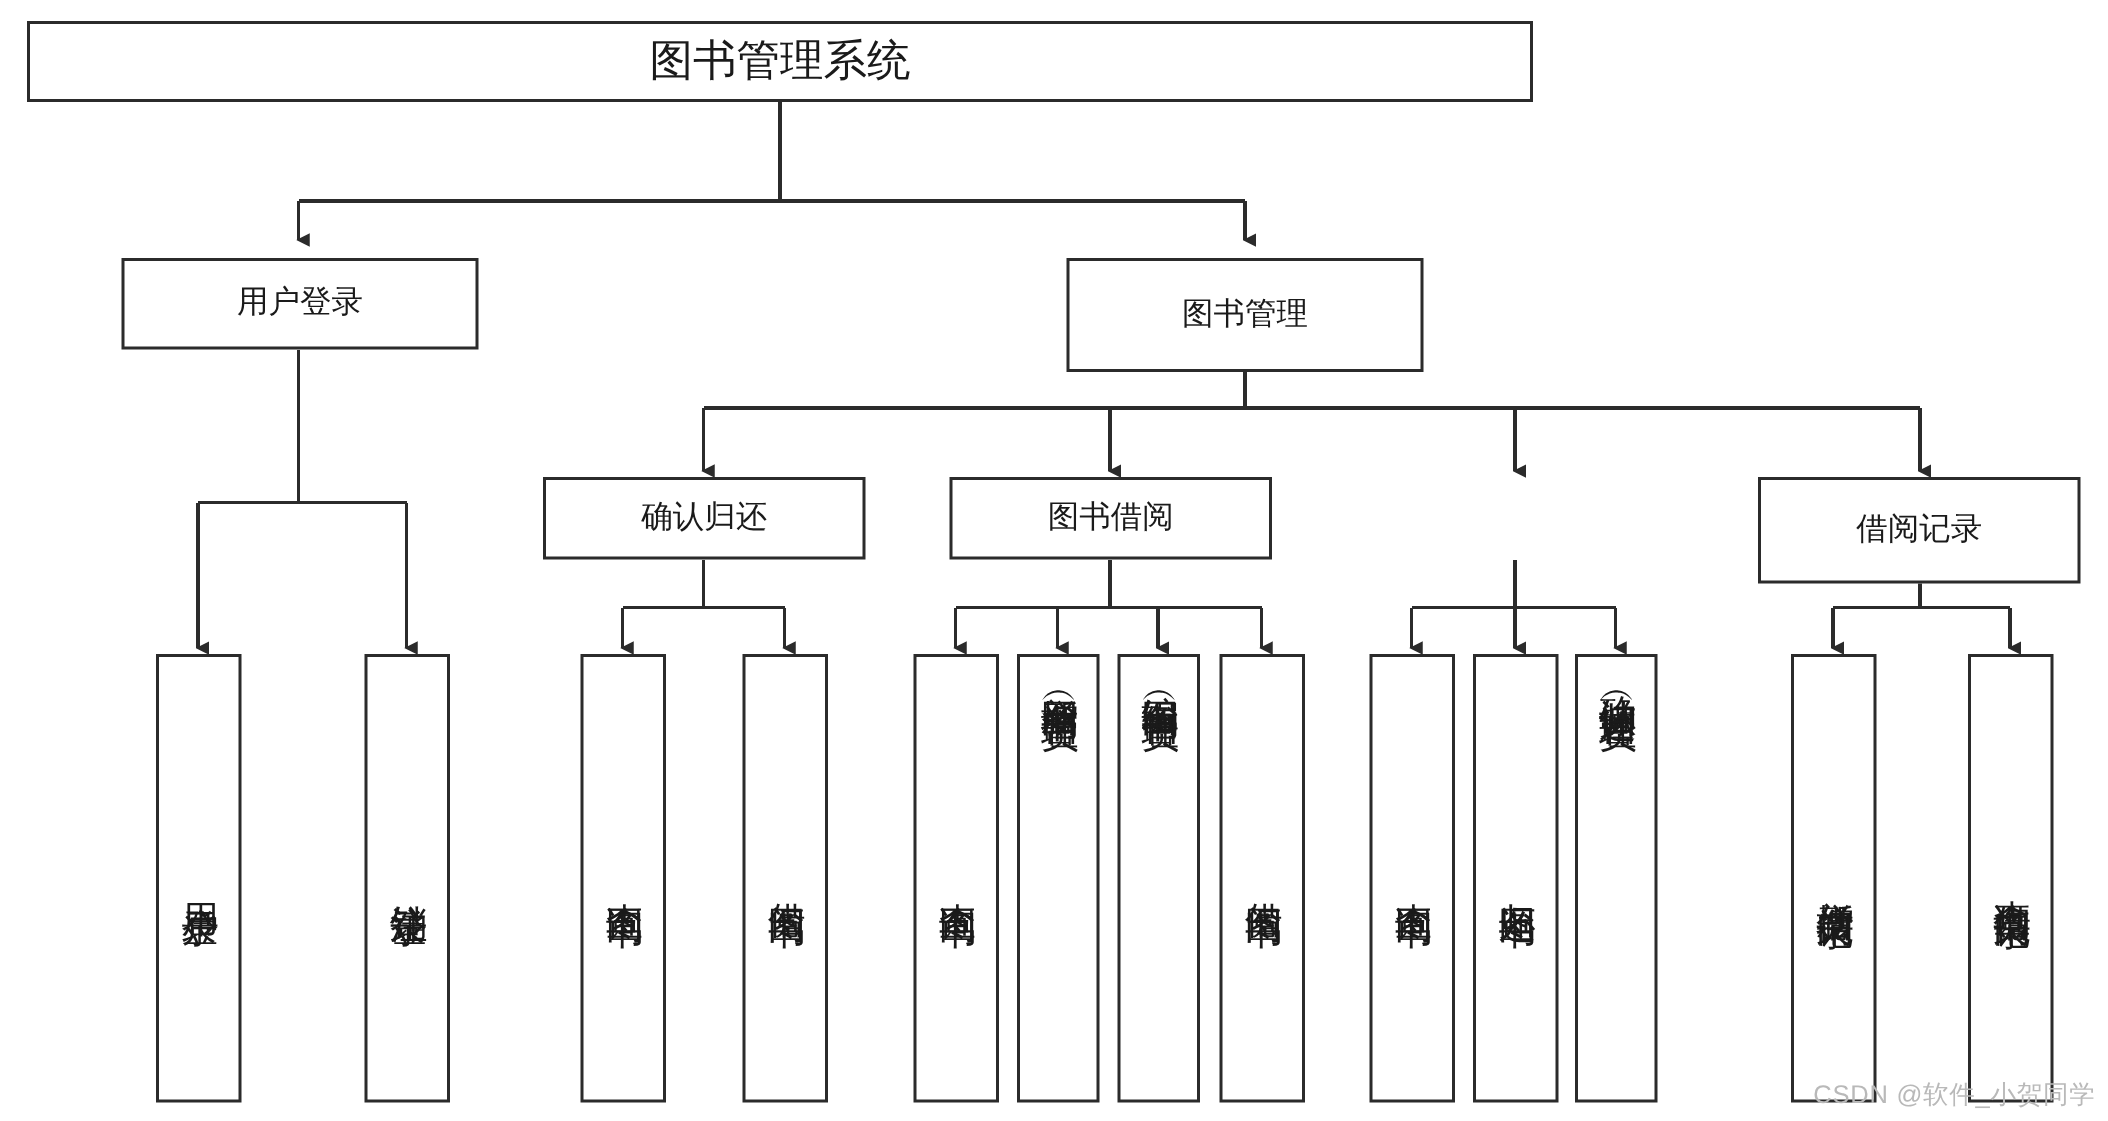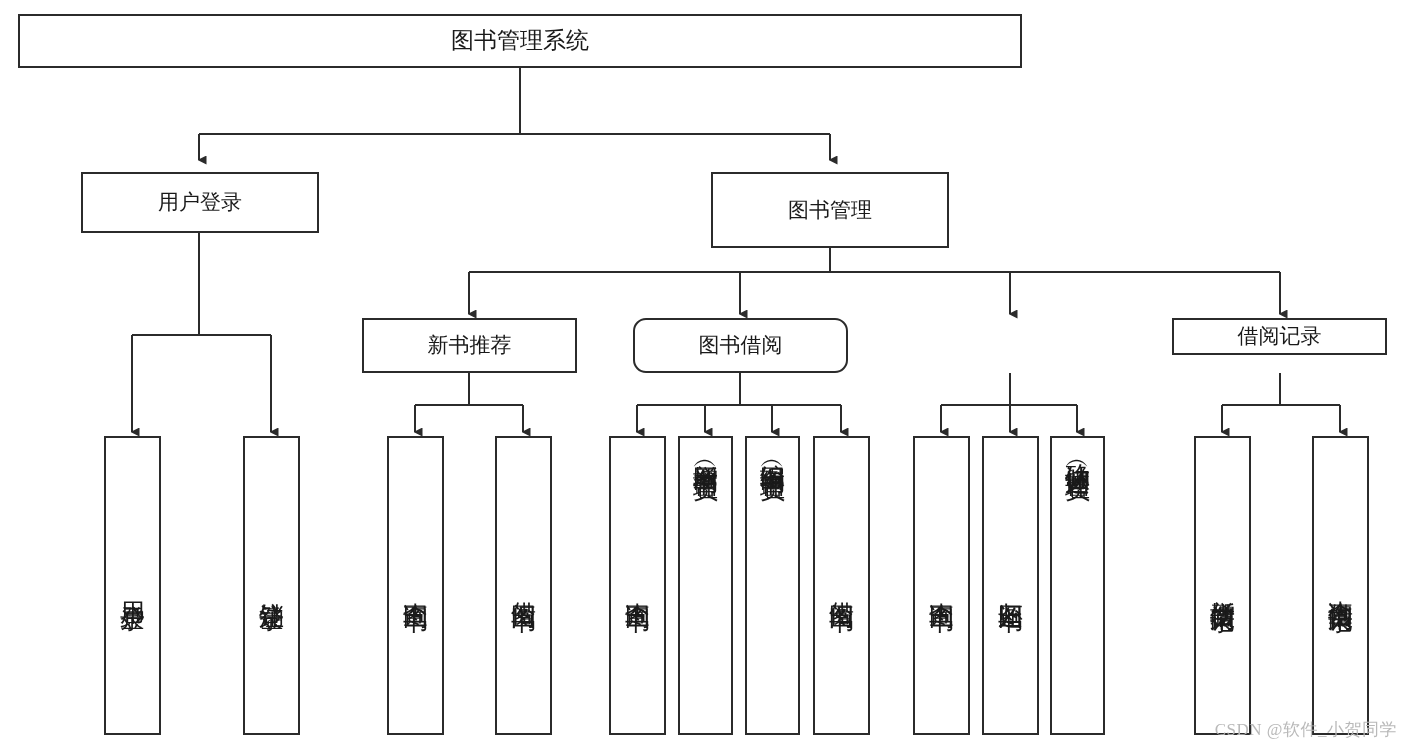--- a/index.html
+++ b/index.html
@@ -37,21 +37,21 @@
   }
   .node .label{
     color:#1a1a1a;
     line-height:1.18;
     text-align:center;
     white-space:nowrap;
   }
 
   
   .node.root{ border-width:2px; }
-  .node.root .label{ font-size:23px; }
+  .node.root .label{ font-size:29px; }
 
   
   .node.h .label{ font-size:21px; }
 
   
   .node.leaf{
     align-items:flex-start;
     justify-content:center;
     padding-top:6px;
   }
@@ -73,21 +73,21 @@
   
   #watermark{
     position:absolute;
     right:8px;
     bottom:6px;
     font-size:17px;
     color:#b9b9b9;
     letter-spacing:0.5px;
     white-space:nowrap;
     z-index:6;
-    font-family:Liberation Serif, serif;
+    font-family:Liberation Sans, sans-serif;
   }
 </style>
 </head>
 <body>
 
 <div id="canvas">
 
   <svg id="edges" viewBox="0 0 1405 747" width="1405" height="747" xmlns="http://www.w3.org/2000/svg">
     <defs>
       <marker id="arrow" viewBox="0 0 12 12" refX="6" refY="10" markerWidth="9" markerHeight="9" orient="auto-start-reverse" markerUnits="userSpaceOnUse">
@@ -147,29 +147,29 @@
 
   <div class="node h" style="left:81px; top:172px; width:238px; height:61px;">
     <span class="label">用户登录</span>
   </div>
 
   <div class="node h" style="left:711px; top:172px; width:238px; height:76px;">
     <span class="label">图书管理</span>
   </div>
 
   <div class="node h" style="left:362px; top:318px; width:215px; height:55px;">
-    <span class="label">新书推荐</span>
-  </div>
-
-  <div class="node h" style="left:633px; top:318px; width:215px; height:55px;border-radius:13px;">
+    <span class="label">确认归还</span>
+  </div>
+
+  <div class="node h" style="left:633px; top:318px; width:215px; height:55px;">
     <span class="label">图书借阅</span>
   </div>
 
 
-  <div class="node h" style="left:1172px; top:318px; width:215px; height:37px;">
+  <div class="node h" style="left:1172px; top:318px; width:215px; height:71px;">
     <span class="label">借阅记录</span>
   </div>
 
   <div class="node leaf mid" style="left:104px; top:436px; width:57px; height:299px;">
     <span class="label">用户登录</span>
   </div>
 
   <div class="node leaf mid" style="left:243px; top:436px; width:57px; height:299px;">
     <span class="label">注销登录</span>
   </div>

